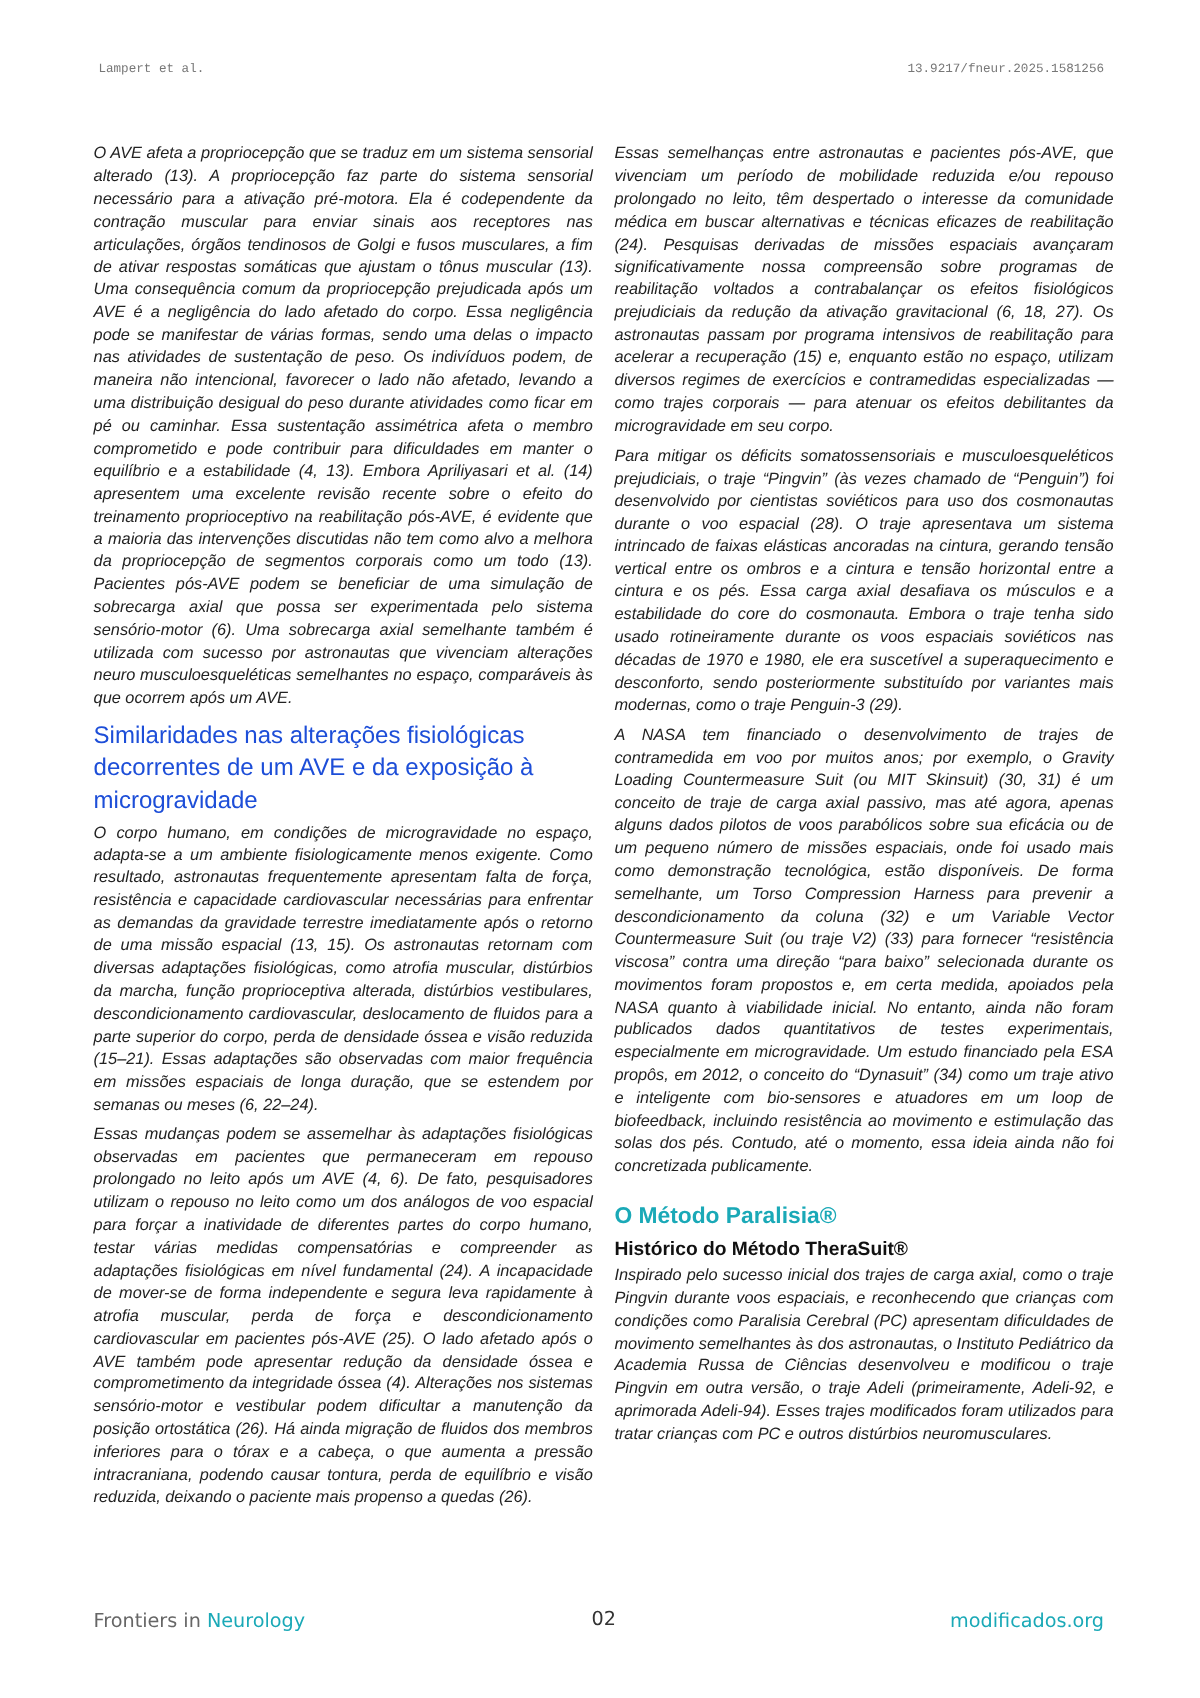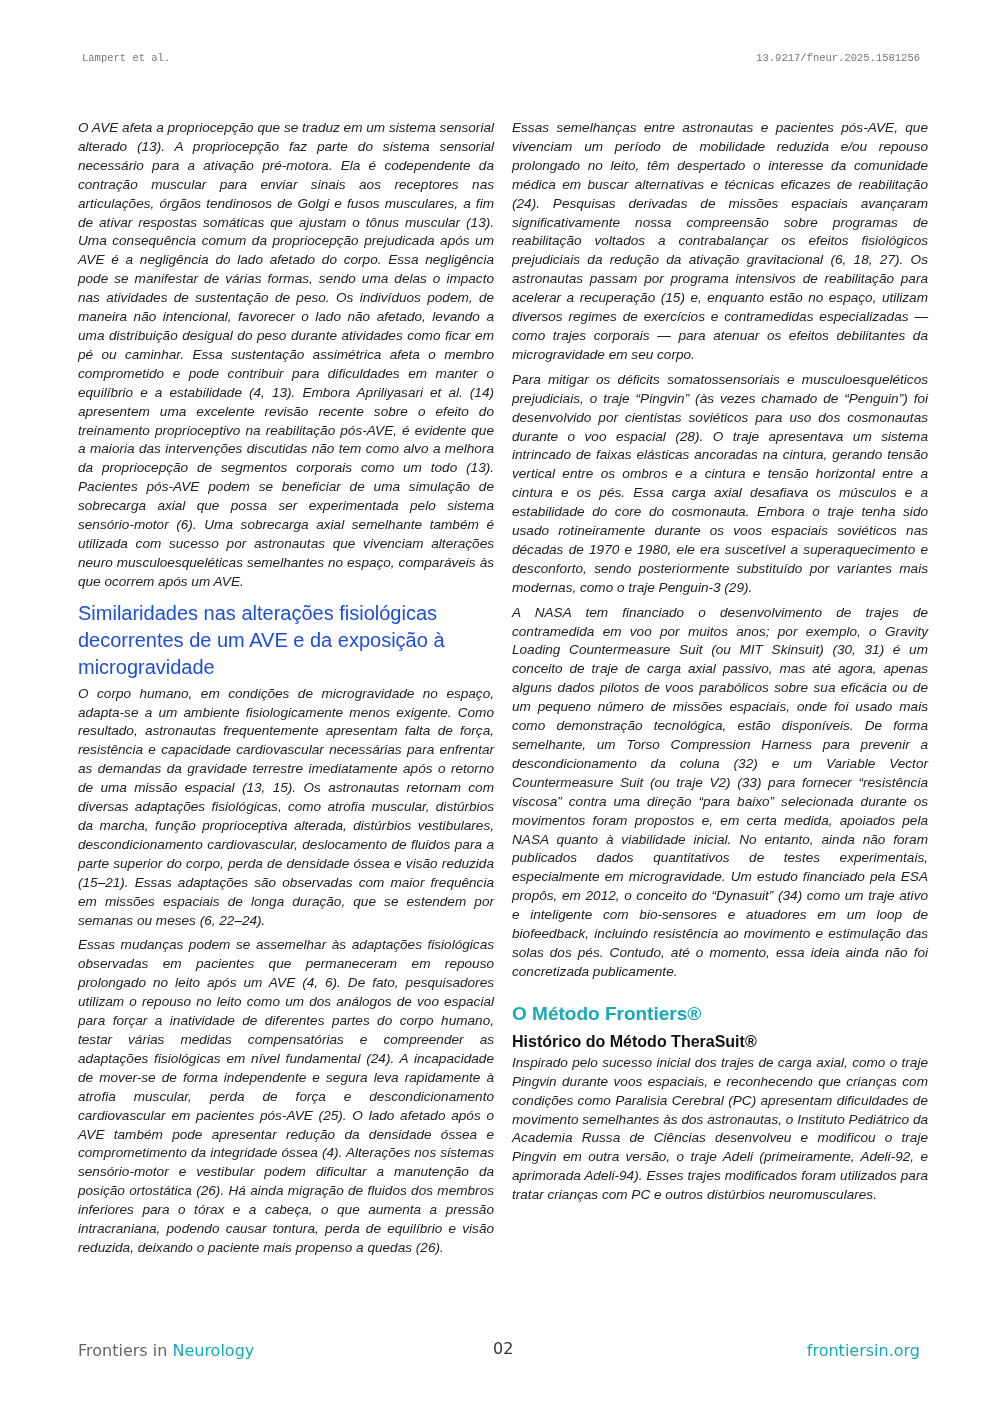--- a/index.html
+++ b/index.html
@@ -33,22 +33,22 @@
   <p class="body">O AVE afeta a propriocepção que se traduz em um sistema sensorial alterado (13). A propriocepção faz parte do sistema sensorial necessário para a ativação pré-motora. Ela é codependente da contração muscular para enviar sinais aos receptores nas articulações, órgãos tendinosos de Golgi e fusos musculares, a fim de ativar respostas somáticas que ajustam o tônus muscular (13). Uma consequência comum da propriocepção prejudicada após um AVE é a negligência do lado afetado do corpo. Essa negligência pode se manifestar de várias formas, sendo uma delas o impacto nas atividades de sustentação de peso. Os indivíduos podem, de maneira não intencional, favorecer o lado não afetado, levando a uma distribuição desigual do peso durante atividades como ficar em pé ou caminhar. Essa sustentação assimétrica afeta o membro comprometido e pode contribuir para dificuldades em manter o equilíbrio e a estabilidade (4, 13). Embora Apriliyasari et al. (14) apresentem uma excelente revisão recente sobre o efeito do treinamento proprioceptivo na reabilitação pós-AVE, é evidente que a maioria das intervenções discutidas não tem como alvo a melhora da propriocepção de segmentos corporais como um todo (13). Pacientes pós-AVE podem se beneficiar de uma simulação de sobrecarga axial que possa ser experimentada pelo sistema sensório-motor (6). Uma sobrecarga axial semelhante também é utilizada com sucesso por astronautas que vivenciam alterações neuro musculoesqueléticas semelhantes no espaço, comparáveis às que ocorrem após um AVE.</p>
   <h2 class="sec">Similaridades nas alterações fisiológicas decorrentes de um AVE e da exposição à microgravidade</h2>
   <p class="body">O corpo humano, em condições de microgravidade no espaço, adapta-se a um ambiente fisiologicamente menos exigente. Como resultado, astronautas frequentemente apresentam falta de força, resistência e capacidade cardiovascular necessárias para enfrentar as demandas da gravidade terrestre imediatamente após o retorno de uma missão espacial (13, 15). Os astronautas retornam com diversas adaptações fisiológicas, como atrofia muscular, distúrbios da marcha, função proprioceptiva alterada, distúrbios vestibulares, descondicionamento cardiovascular, deslocamento de fluidos para a parte superior do corpo, perda de densidade óssea e visão reduzida (15–21). Essas adaptações são observadas com maior frequência em missões espaciais de longa duração, que se estendem por semanas ou meses (6, 22–24).</p>
   <p class="body">Essas mudanças podem se assemelhar às adaptações fisiológicas observadas em pacientes que permaneceram em repouso prolongado no leito após um AVE (4, 6). De fato, pesquisadores utilizam o repouso no leito como um dos análogos de voo espacial para forçar a inatividade de diferentes partes do corpo humano, testar várias medidas compensatórias e compreender as adaptações fisiológicas em nível fundamental (24). A incapacidade de mover-se de forma independente e segura leva rapidamente à atrofia muscular, perda de força e descondicionamento cardiovascular em pacientes pós-AVE (25). O lado afetado após o AVE também pode apresentar redução da densidade óssea e comprometimento da integridade óssea (4). Alterações nos sistemas sensório-motor e vestibular podem dificultar a manutenção da posição ortostática (26). Há ainda migração de fluidos dos membros inferiores para o tórax e a cabeça, o que aumenta a pressão intracraniana, podendo causar tontura, perda de equilíbrio e visão reduzida, deixando o paciente mais propenso a quedas (26).</p>
 </div>
 
 <div class="col col-right">
   <p class="body">Essas semelhanças entre astronautas e pacientes pós-AVE, que vivenciam um período de mobilidade reduzida e/ou repouso prolongado no leito, têm despertado o interesse da comunidade médica em buscar alternativas e técnicas eficazes de reabilitação (24). Pesquisas derivadas de missões espaciais avançaram significativamente nossa compreensão sobre programas de reabilitação voltados a contrabalançar os efeitos fisiológicos prejudiciais da redução da ativação gravitacional (6, 18, 27). Os astronautas passam por programa intensivos de reabilitação para acelerar a recuperação (15) e, enquanto estão no espaço, utilizam diversos regimes de exercícios e contramedidas especializadas — como trajes corporais — para atenuar os efeitos debilitantes da microgravidade em seu corpo.</p>
   <p class="body">Para mitigar os déficits somatossensoriais e musculoesqueléticos prejudiciais, o traje “Pingvin” (às vezes chamado de “Penguin”) foi desenvolvido por cientistas soviéticos para uso dos cosmonautas durante o voo espacial (28). O traje apresentava um sistema intrincado de faixas elásticas ancoradas na cintura, gerando tensão vertical entre os ombros e a cintura e tensão horizontal entre a cintura e os pés. Essa carga axial desafiava os músculos e a estabilidade do core do cosmonauta. Embora o traje tenha sido usado rotineiramente durante os voos espaciais soviéticos nas décadas de 1970 e 1980, ele era suscetível a superaquecimento e desconforto, sendo posteriormente substituído por variantes mais modernas, como o traje Penguin-3 (29).</p>
   <p class="body">A NASA tem financiado o desenvolvimento de trajes de contramedida em voo por muitos anos; por exemplo, o Gravity Loading Countermeasure Suit (ou MIT Skinsuit) (30, 31) é um conceito de traje de carga axial passivo, mas até agora, apenas alguns dados pilotos de voos parabólicos sobre sua eficácia ou de um pequeno número de missões espaciais, onde foi usado mais como demonstração tecnológica, estão disponíveis. De forma semelhante, um Torso Compression Harness para prevenir a descondicionamento da coluna (32) e um Variable Vector Countermeasure Suit (ou traje V2) (33) para fornecer “resistência viscosa” contra uma direção “para baixo” selecionada durante os movimentos foram propostos e, em certa medida, apoiados pela NASA quanto à viabilidade inicial. No entanto, ainda não foram publicados dados quantitativos de testes experimentais, especialmente em microgravidade. Um estudo financiado pela ESA propôs, em 2012, o conceito do “Dynasuit” (34) como um traje ativo e inteligente com bio-sensores e atuadores em um loop de biofeedback, incluindo resistência ao movimento e estimulação das solas dos pés. Contudo, até o momento, essa ideia ainda não foi concretizada publicamente.</p>
-  <h2 class="sec-method">O Método Frontiers®</h2>
+  <h2 class="sec-method">O Método Paralisia®</h2>
   <h3 class="sub">Histórico do Método TheraSuit®</h3>
   <p class="body">Inspirado pelo sucesso inicial dos trajes de carga axial, como o traje Pingvin durante voos espaciais, e reconhecendo que crianças com condições como Paralisia Cerebral (PC) apresentam dificuldades de movimento semelhantes às dos astronautas, o Instituto Pediátrico da Academia Russa de Ciências desenvolveu e modificou o traje Pingvin em outra versão, o traje Adeli (primeiramente, Adeli-92, e aprimorada Adeli-94). Esses trajes modificados foram utilizados para tratar crianças com PC e outros distúrbios neuromusculares.</p>
 </div>
 
 <div class="footer">
   <span class="journal"><span>Frontiers in </span><span class="accent">Neurology</span></span>
   <span class="pagenum">02</span>
-  <span class="site">frontiersin.org</span>
+  <span class="site">modificados.org</span>
 </div>
 
 </body></html>

